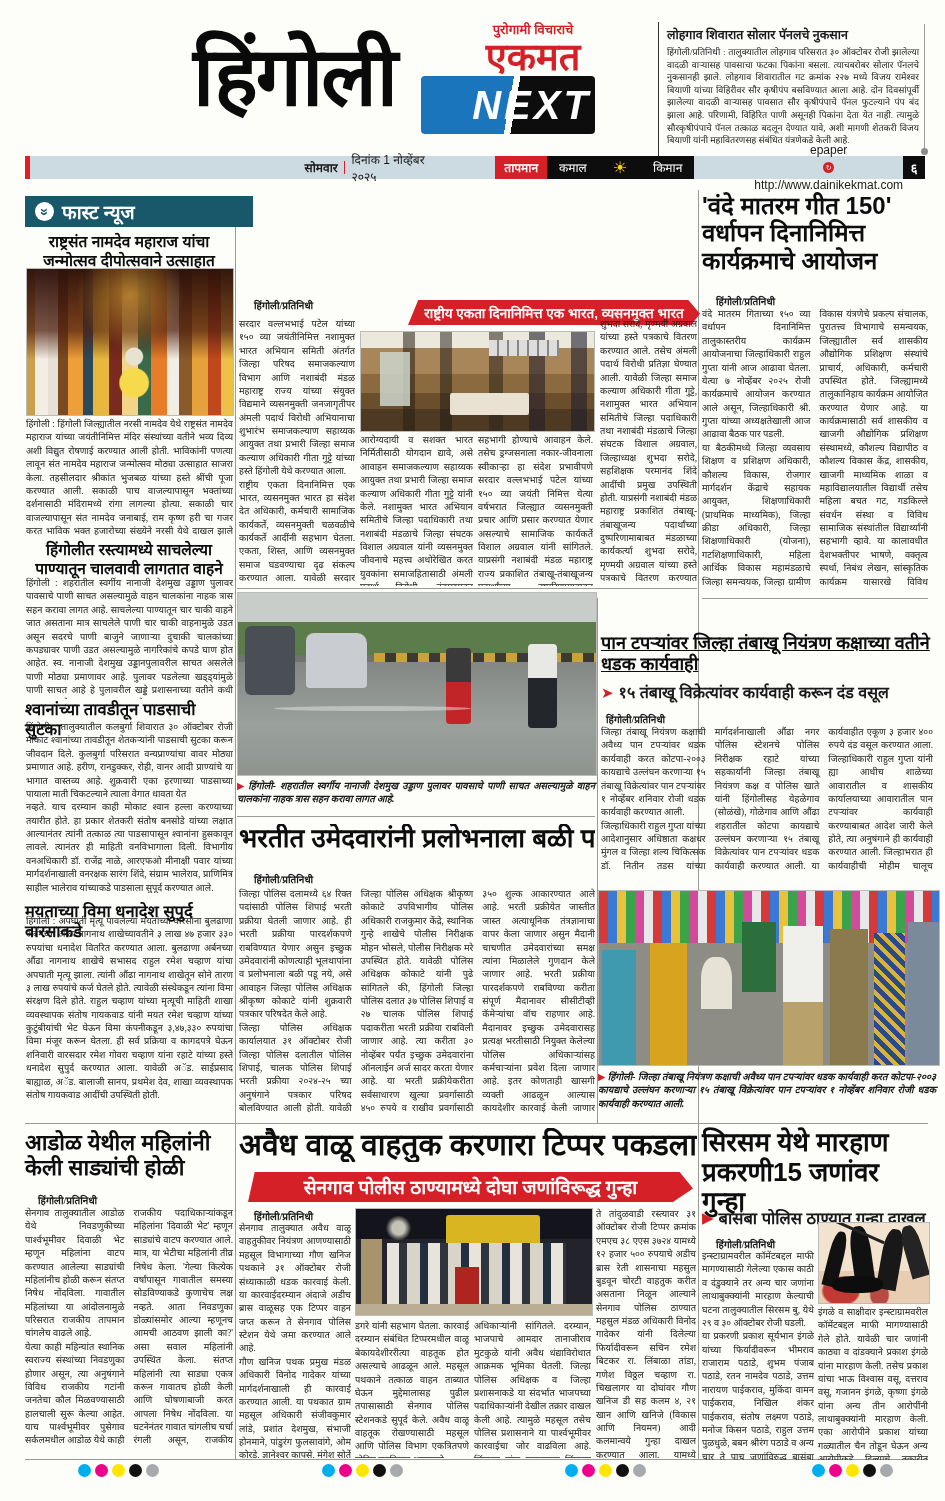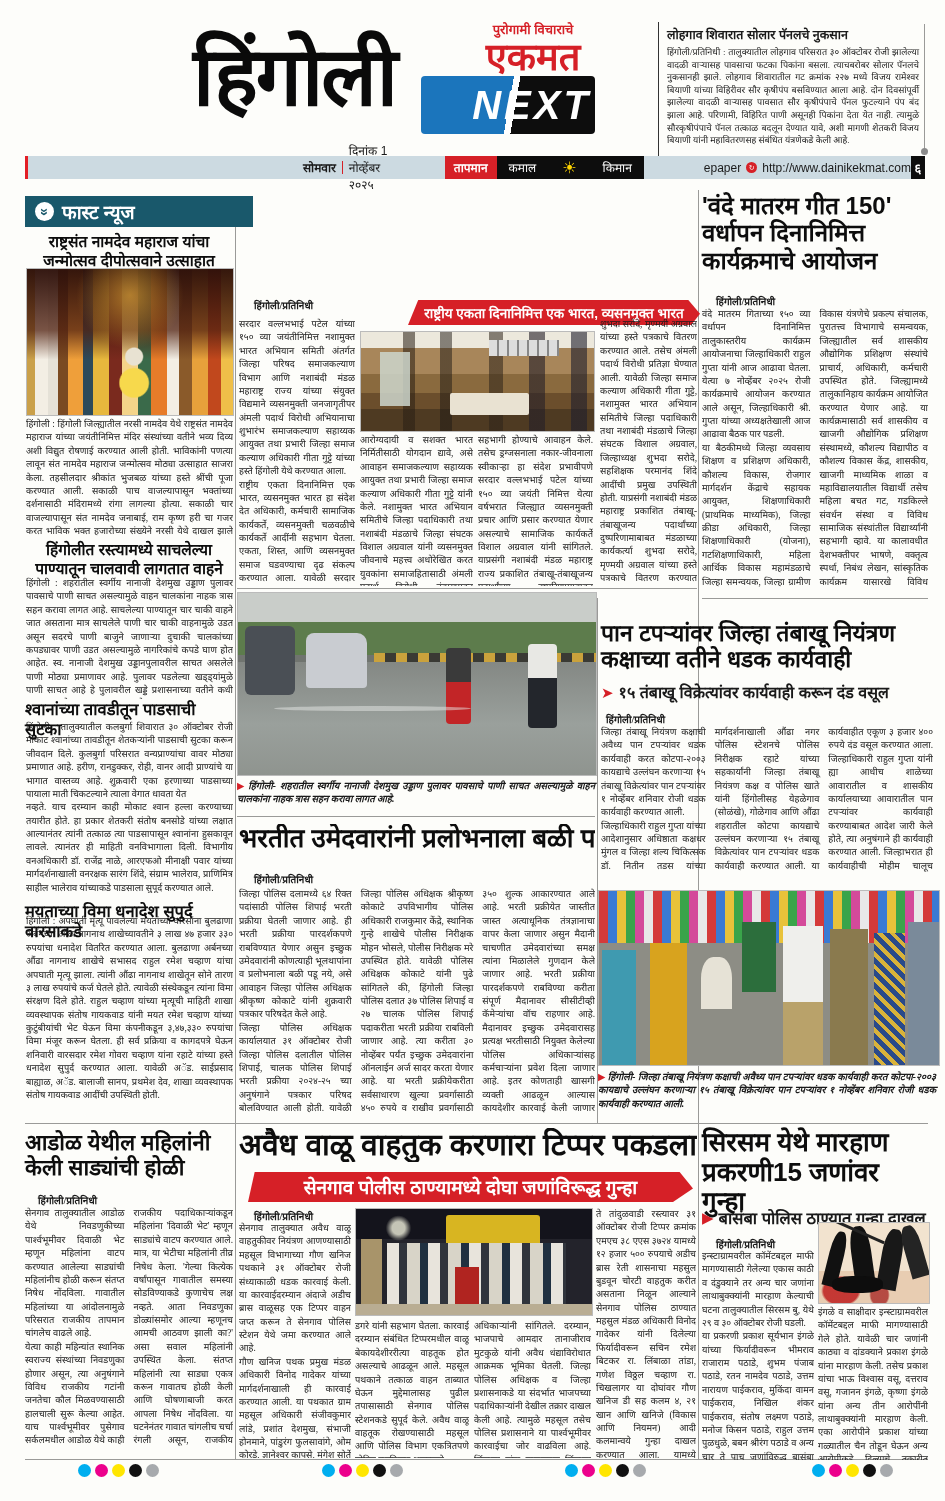--- a/index.html
+++ b/index.html
@@ -87,21 +87,21 @@
       <span>दिनांक 1 नोव्हेंबर २०२५</span>
     </div>
     <div style="margin-left:55px;display:flex;align-items:center;height:100%;">
       <span class="tempred">तापमान</span>
       <span class="tempblack" style="padding:0 12px;gap:26px;">
         <span>कमाल</span>
         <span style="color:#ffd400;font-size:16px;line-height:1;">☀</span>
         <span>किमान</span>
       </span>
     </div>
-    <div style="margin-left:60px;display:flex;align-items:center;gap:5px;">
+    <div style="margin-left:60px;display:flex;align-items:center;gap:5px;flex-direction:column;">
       <span>epaper</span>
       <span style="width:11px;height:11px;border-radius:50%;background:#d62027;display:inline-flex;align-items:center;justify-content:center;color:#fff;font-size:7px;">↻</span>
       <span>http://www.dainikekmat.com</span>
     </div>
     <div class="pgnum" style="margin-left:auto;">६</div>
   </div>
 
   <div class="abs vrule" style="left:235px;top:196px;height:1263px;"></div>
   <div class="abs vrule" style="left:698px;top:190px;height:1269px;"></div>
   <div class="abs vrule" style="left:597px;top:598px;height:525px;"></div>
@@ -170,21 +170,21 @@
     <div style="position:absolute;left:2%;top:18%;width:14%;height:38%;background:#4a4f55;border-radius:6px;"></div>
     <div style="position:absolute;left:19%;top:22%;width:17%;height:30%;background:#c9ccd1;border-radius:8px 10px 4px 4px;"></div>
     <div style="position:absolute;left:58%;top:30%;width:7%;height:42%;background:linear-gradient(180deg,#3a3a3a 0 45%,#c22527 45% 100%);border-radius:4px;"></div>
     <div style="position:absolute;left:81%;top:28%;width:8%;height:46%;background:linear-gradient(180deg,#e8e8e4 0 40%,#23262c 40% 100%);border-radius:4px;"></div>
     <div style="position:absolute;left:10%;top:62%;width:55%;height:3%;background:rgba(230,232,230,.5);border-radius:50%;"></div>
   </div>
   <div class="abs cap" style="left:237px;top:779px;width:358px;">
     <span class="arr">▶</span><span>हिंगोली- शहरातील स्वर्गीय नानाजी देशमुख उड्डाण पुलावर पावसाचे पाणी साचत असल्यामुळे वाहन चालकांना नाहक त्रास सहन करावा लागत आहे.</span>
   </div>
 
-  <div class="abs hl" style="left:601px;top:620px;width:332px;font-size:23px;">पान टपऱ्यांवर जिल्हा तंबाखू नियंत्रण कक्षाच्या वतीने धडक कार्यवाही</div>
+  <div class="abs hl" style="left:601px;top:633px;width:332px;font-size:18px;text-decoration:underline;">पान टपऱ्यांवर जिल्हा तंबाखू नियंत्रण कक्षाच्या वतीने धडक कार्यवाही</div>
   <div class="abs bullet-line" style="left:601px;top:681px;width:332px;">
     <span class="tri">➤</span>
     <span style="font-size:16px;font-weight:700;">१५ तंबाखू विक्रेत्यांवर कार्यवाही करून दंड वसूल</span>
   </div>
   <div class="abs byline" style="left:606px;top:712px;">हिंगोली/प्रतिनिधी</div>
   <div class="abs body-txt cols3" style="left:601px;top:726px;width:332px;height:158px;">जिल्हा तंबाखू नियंत्रण कक्षाची अवैध्य पान टपऱ्यांवर धडक कार्यवाही करत कोटपा-२००३ कायद्याचे उल्लंघन करणाऱ्या १५ तंबाखू विक्रेत्यांवर पान टपऱ्यांवर १ नोव्हेंबर शनिवार रोजी धडक कार्यवाही करण्यात आली.
 जिल्हाधिकारी राहुल गुप्ता यांच्या आदेशानुसार अधिष्ठाता कक्षधर मुंगल व जिल्हा शल्य चिकित्सक डॉ. नितीन तडस यांच्या मार्गदर्शनाखाली औंढा नगर पोलिस स्टेशनचे पोलिस निरीक्षक रहाटे यांच्या सहकार्यांनी जिल्हा तंबाखू नियंत्रण कक्ष व पोलिस खाते यांनी हिंगोलीसह येहळेगाव (सोळंखे), गोळेगाव आणि औंढा शहरातील कोटपा कायद्याचे उल्लंघन करणाऱ्या १५ तंबाखू विक्रेत्यांवर पान टपऱ्यांवर धडक कार्यवाही करण्यात आली. या कार्यवाहीत एकूण ३ हजार ४०० रुपये दंड वसूल करण्यात आला. जिल्हाधिकारी राहुल गुप्ता यांनी ह्या आधीच शाळेच्या आवारातील व शासकीय कार्यालयाच्या आवारातील पान टपऱ्यांवर कार्यवाही करण्याबाबत आदेश जारी केले होते, त्या अनुषंगाने ही कार्यवाही करण्यात आली. जिल्हाभरात ही कार्यवाहीची मोहीम चालूच राहणार आहे. ही कार्यवाही जिल्हा तंबाखू नियंत्रण कक्षाच्या अधिकारी जिल्हा नल्लागार डॉ. किरण राजाभाऊ लोंढे यांच्या नेतृत्वात करण्यात आली. आनंद साळवे (सोशल वर्कर), औंढा पोलिस ठाणे येथील पोलीस निरीक्षक अफसर पठाण, पोलिस हेड कॉन्स्टेबल वसंत चव्हाण, होमगार्ड नगरे आदींनी पुढाकार घेतला.</div>
 
   <div class="abs photo" style="left:598px;top:890px;width:340px;height:174px;background:
       linear-gradient(180deg, rgba(0,0,0,0) 0 30%, #8a8a84 30% 38%, rgba(0,0,0,0) 38%),

